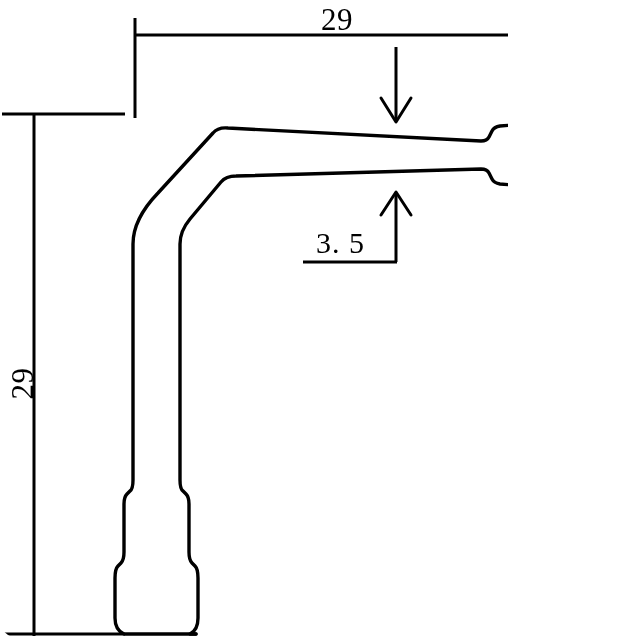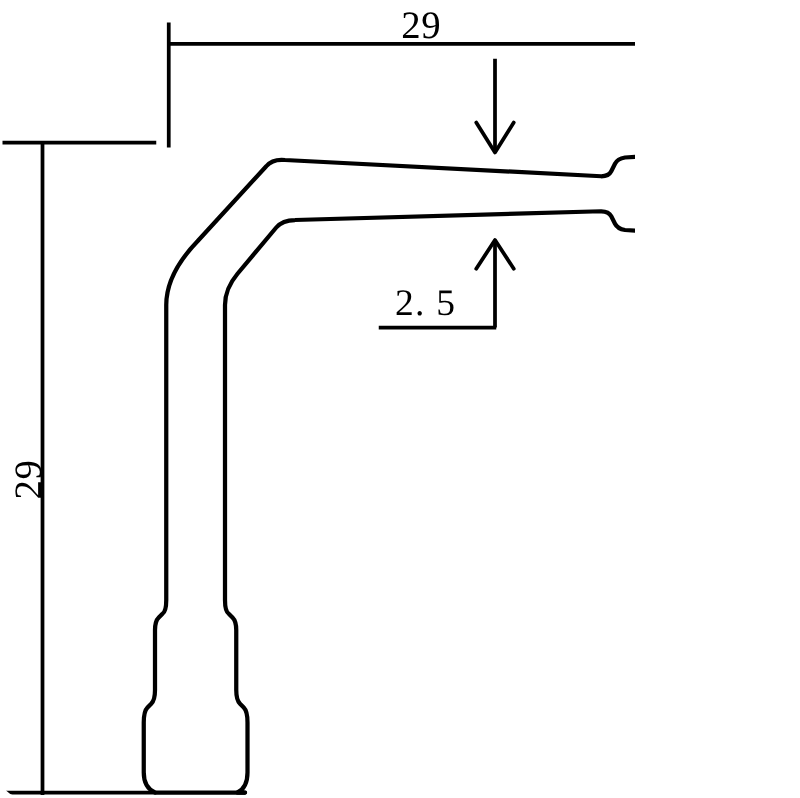--- a/index.html
+++ b/index.html
@@ -140,15 +140,15 @@
              L 196,634"></path>
 
     <line x1="640" y1="124" x2="640" y2="186" stroke="#000" stroke-width="3.4"></line>
 
   </svg>
 
   <div class="dim-text" id="dim-top-value">29</div>
 
   <div class="dim-text" id="dim-left-value">29</div>
 
-  <div class="dim-text" id="dim-thickness-value">2. 5</div>
+  <div class="dim-text" id="dim-thickness-value">3. 5</div>
 
 </div>
 
 </body></html>

